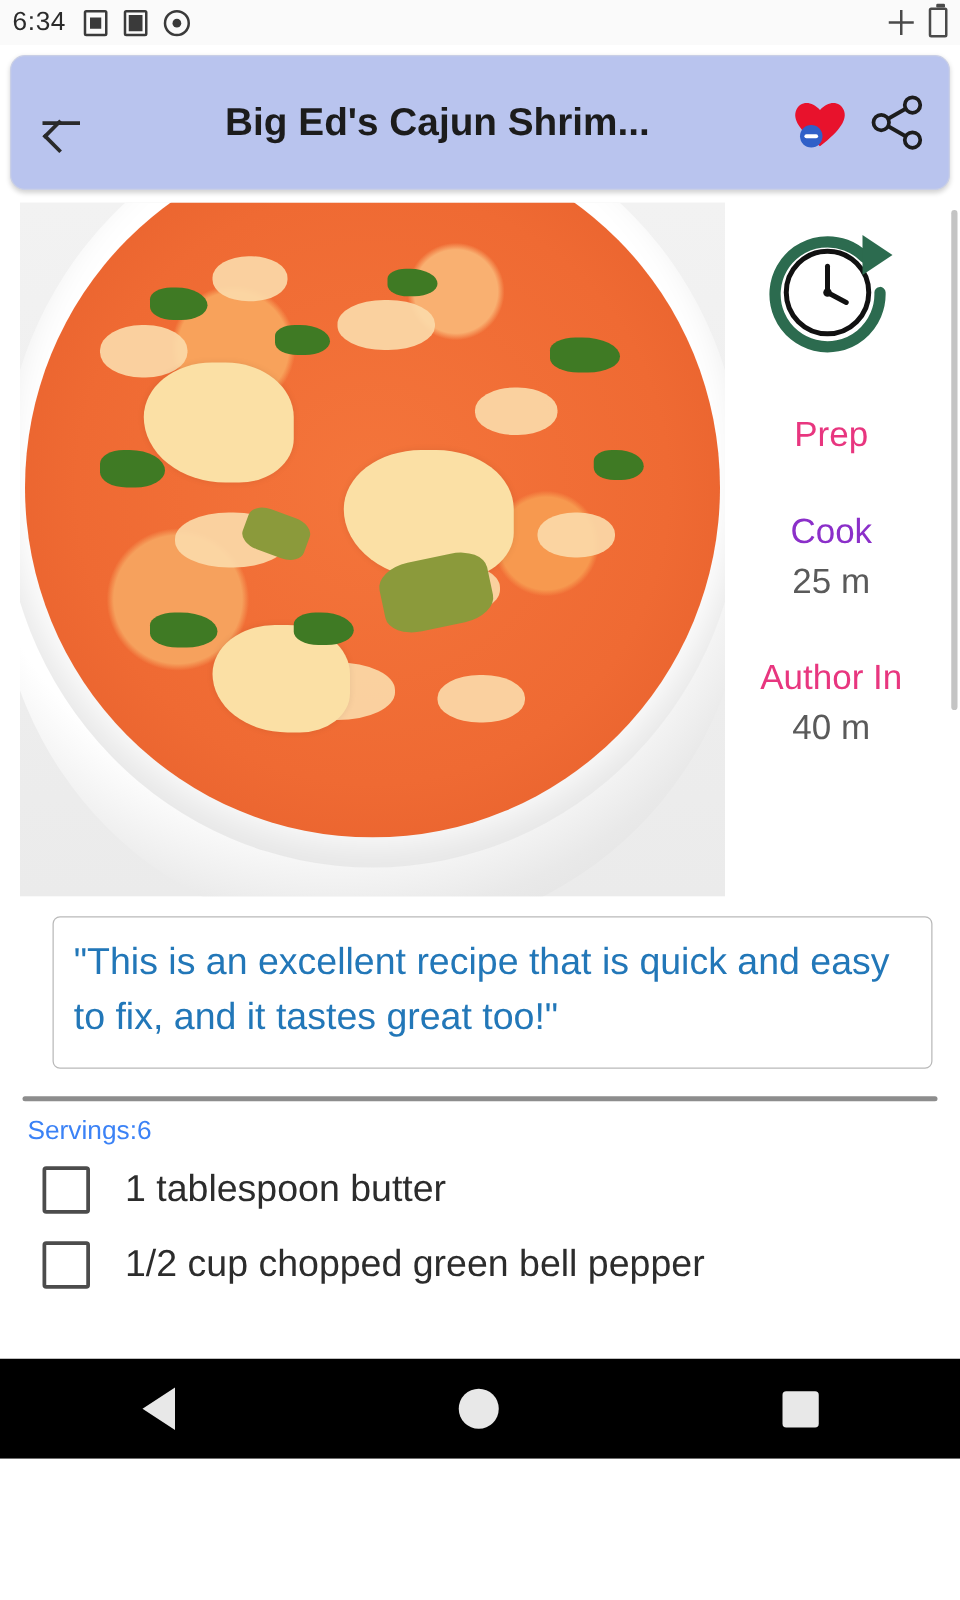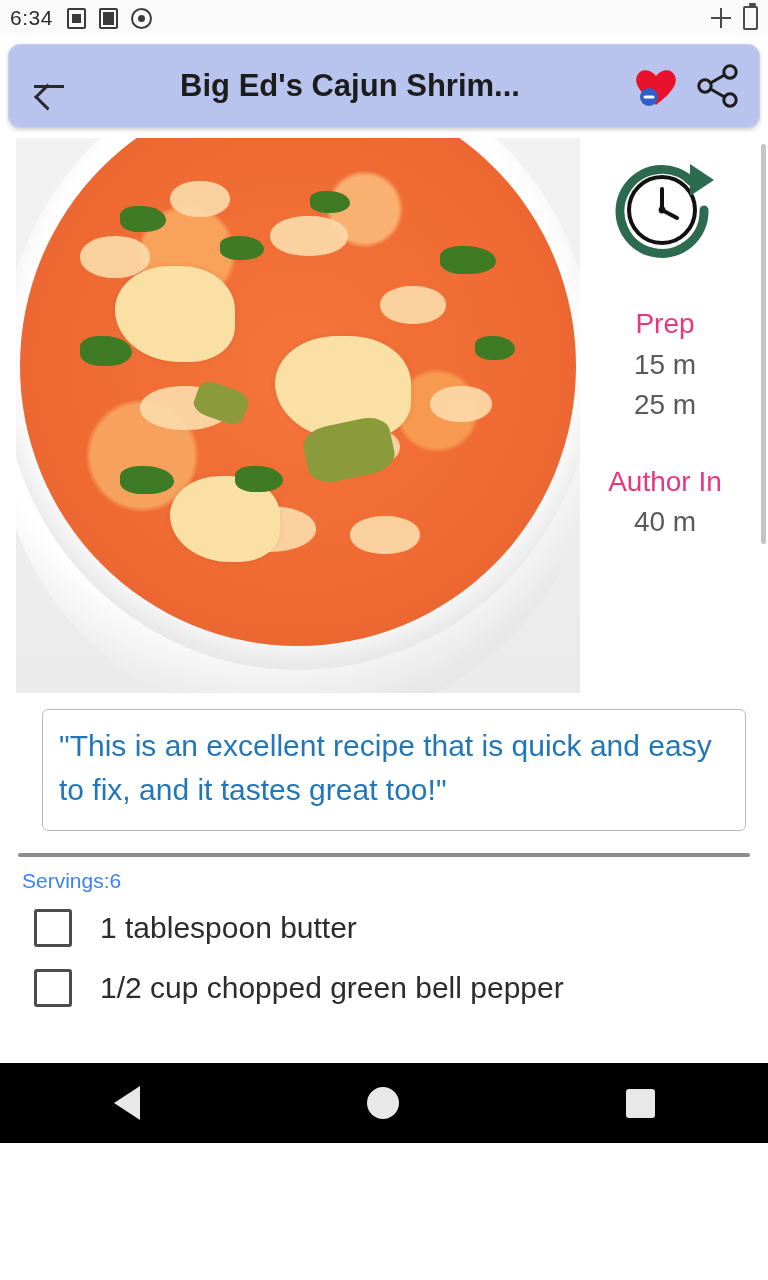--- a/index.html
+++ b/index.html
@@ -76,21 +76,21 @@
     top: -5px; left: 4px; width: 7px; height: 3px;
     background: #4a4a4a; border-radius: 1px;
   }
 
   
   .appbar-wrap {
     padding: 8px 8px 10px 8px;
     background: #ffffff;
   }
   .appbar {
-    height: 84px;
+    height: 108px;
     background: #b9c4ee;
     border: 1px solid #c9cfe6;
     border-radius: 12px;
     display: flex;
     align-items: center;
     padding: 0 18px;
     box-shadow: 0 2px 4px rgba(0,0,0,0.18);
   }
   .back-arrow {
     width: 44px; height: 44px;
@@ -387,21 +387,21 @@
     <div class="times-col">
       <svg class="clock-icon" width="122" height="110" viewBox="0 0 122 110">
         <path d="M100 52 A42 42 0 1 1 88 24" fill="none" stroke="#2c6b4f" stroke-width="9" stroke-linecap="round"></path>
         <circle cx="58" cy="52" r="33" fill="none" stroke="#111" stroke-width="4"></circle>
         <line x1="58" y1="52" x2="58" y2="31" stroke="#111" stroke-width="4" stroke-linecap="round"></line>
         <line x1="58" y1="52" x2="73" y2="60" stroke="#111" stroke-width="4" stroke-linecap="round"></line>
         <circle cx="58" cy="52" r="3.4" fill="#111"></circle>
         <polygon points="86,6 110,22 86,38" fill="#2c6b4f"></polygon>
       </svg>
       <div class="time-label" style="color:#e8367f">Prep</div>
-      <div class="time-value">15 m</div>
+      <div class="time-label" style="color:#8b2fc9">Cook</div>
       <div class="time-value">25 m</div>
       <div class="time-label" style="color:#e8367f">Author In</div>
       <div class="time-value">40 m</div>
     </div>
   </div>
 
 
   <div class="quote-box">"This is an excellent recipe that is quick and easy to fix, and it tastes great too!"</div>
 
   <div class="divider"></div>

